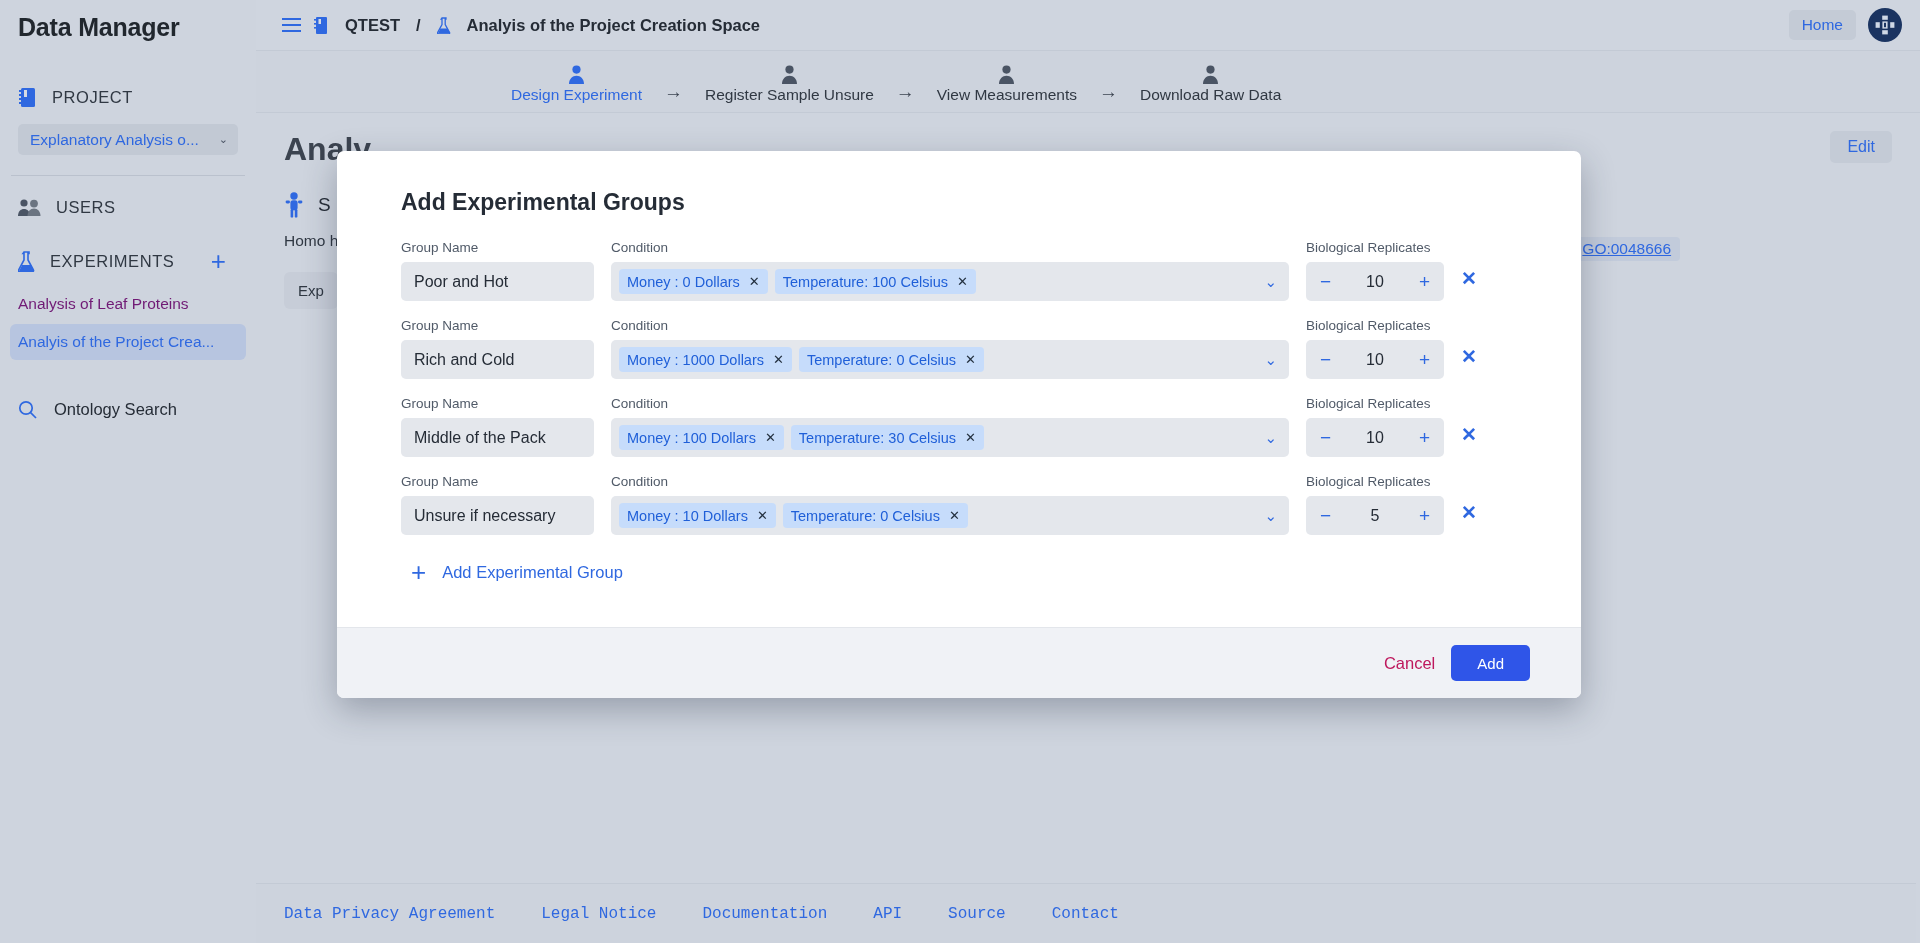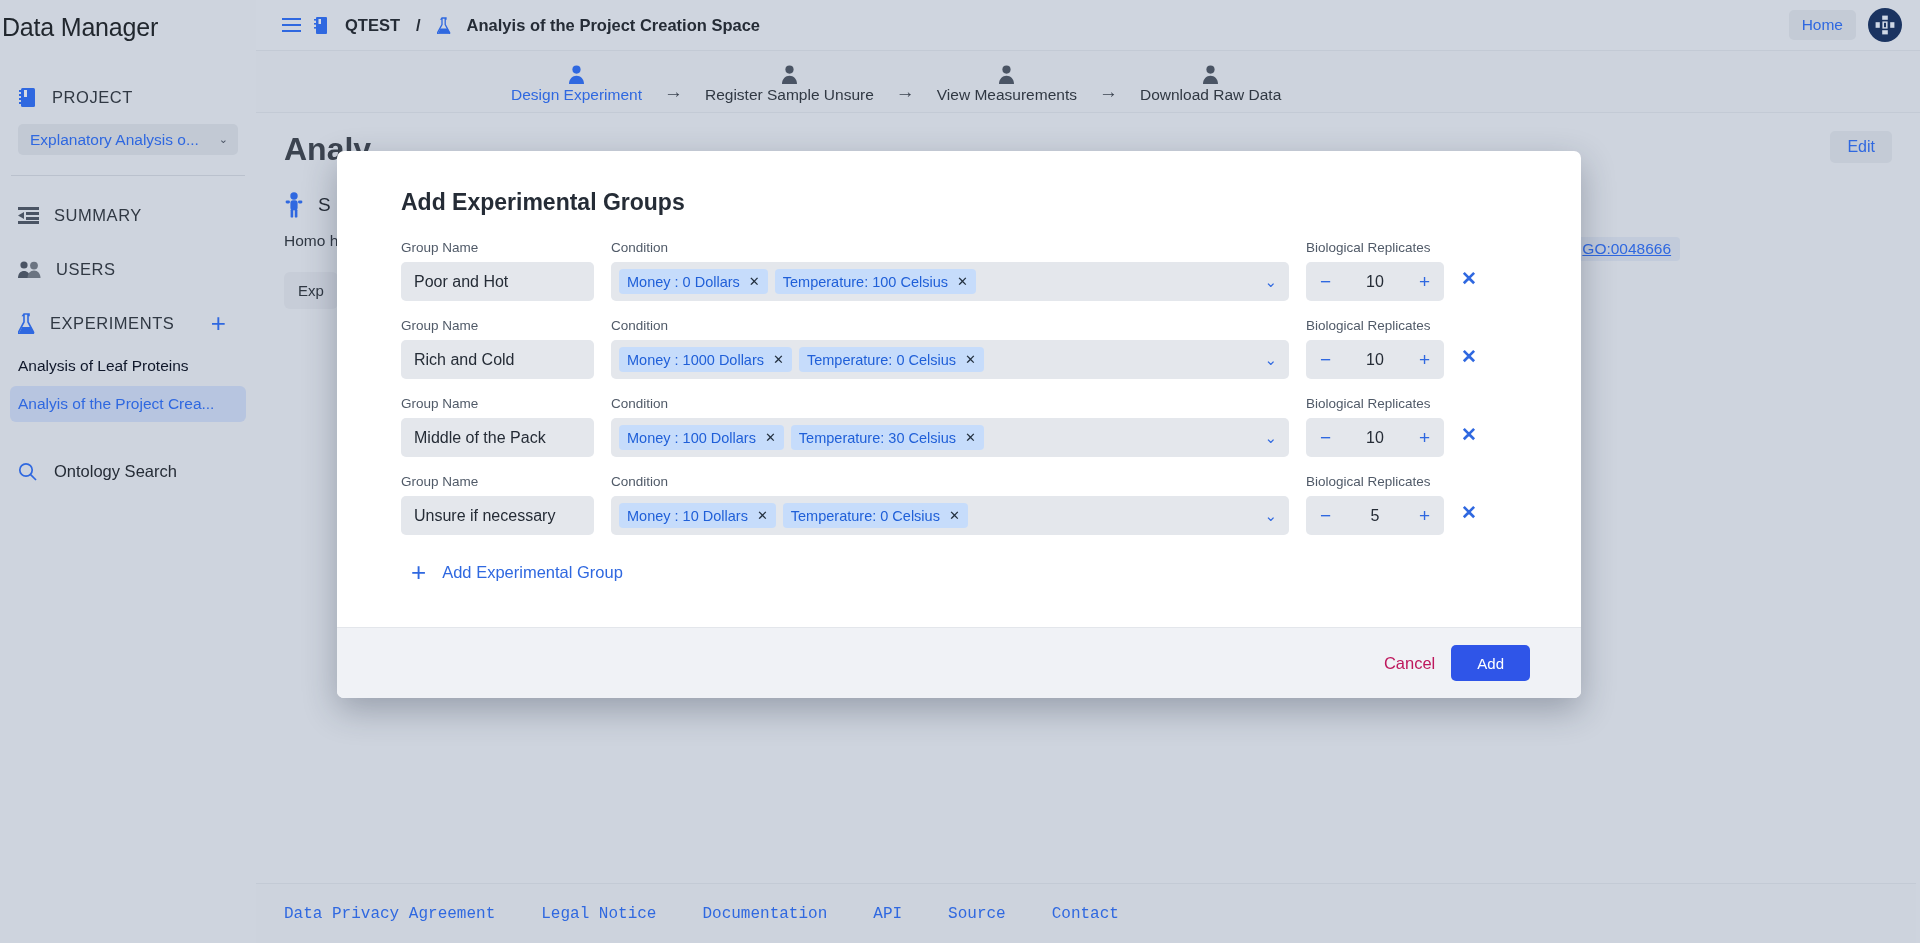--- a/index.html
+++ b/index.html
@@ -15,22 +15,22 @@
 
   
   .sidebar {
     width: 256px; height: 943px;
     background: #ced4de;
     flex: 0 0 256px;
     padding: 0;
     position: relative;
   }
   .sidebar-title {
-    font-size: 25px; font-weight: normal; color: #21272e;
-    padding: 13px 0 0 2px; letter-spacing: -0.2px;
+    font-size: 25px; font-weight: bold; color: #21272e;
+    padding: 13px 0 0 18px; letter-spacing: -0.2px;
   }
   .side-sect {
     display: flex; align-items: center; gap: 15px;
     padding: 0 18px; height: 46px;
   }
   .side-sect.project { margin-top: 32px; }
   .side-sect-label {
     font-size: 16.5px; color: #303843; letter-spacing: 0.55px;
   }
   .proj-pill {
@@ -47,21 +47,21 @@
   .side-sect.summary { margin-top: 16px; }
   .side-sect.users { margin-top: 8px; }
   .side-sect.experiments { margin-top: 8px; position: relative; }
   .side-plus {
     position: absolute; right: 30px; top: 50%; transform: translateY(-50%);
     color: #2f68e0; font-size: 26px; line-height: 1; font-weight: 400;
   }
   .exp-item {
     height: 36px; margin: 2px 10px; border-radius: 6px;
     display: flex; align-items: center; padding-left: 8px;
-    font-size: 15.5px; color: #0f172a;
+    font-size: 15.5px; color: #701a75;
   }
   .exp-item.active { background: #b7c5e0; color: #2f68e0; }
   .side-sect.ontology { margin-top: 26px; gap: 17px; }
   .side-sect.ontology .side-sect-label { letter-spacing: 0; color: #252c36; }
 
   svg.ic { display: block; }
 
   
   .main { flex: 1 1 auto; height: 943px; position: relative; background: #ced4de; }
 
@@ -233,32 +233,20 @@
       <span class="side-sect-label">PROJECT</span>
     </div>
 
     <div class="proj-pill">
       <span class="t">Explanatory Analysis o...</span>
       <span class="c">⌄</span>
     </div>
 
     <div class="side-divider"></div>
 
-    <div class="side-sect summary">
-      <span>
-        <svg class="ic" width="21" height="17" viewBox="0 0 21 17">
-            <rect x="0" y="0" width="21" height="3" fill="#4a5464"></rect>
-            <rect x="8" y="5" width="13" height="3" fill="#4a5464"></rect>
-            <rect x="8" y="10" width="13" height="3" fill="#4a5464"></rect>
-            <rect x="0" y="14" width="21" height="3" fill="#4a5464"></rect>
-            <path d="M6 5 L0 8.5 L6 12 Z" fill="#4a5464"></path>
-          </svg>
-      </span>
-      <span class="side-sect-label">SUMMARY</span>
-    </div>
 
     <div class="side-sect users">
       <span>
         <svg class="ic" width="23" height="17" viewBox="0 0 23 17">
             <circle cx="6" cy="4" r="3.6" fill="#4a5464"></circle>
             <path d="M0 17 c0-4.4 2.7-7 6-7 s6 2.6 6 7z" fill="#4a5464"></path>
             <circle cx="16" cy="4.6" r="3.9" fill="#6b7481"></circle>
             <path d="M9.5 17 c0-4.7 2.9-7.6 6.5-7.6 s6.5 2.9 6.5 7.6z" fill="#6b7481"></path>
           </svg>
       </span>

